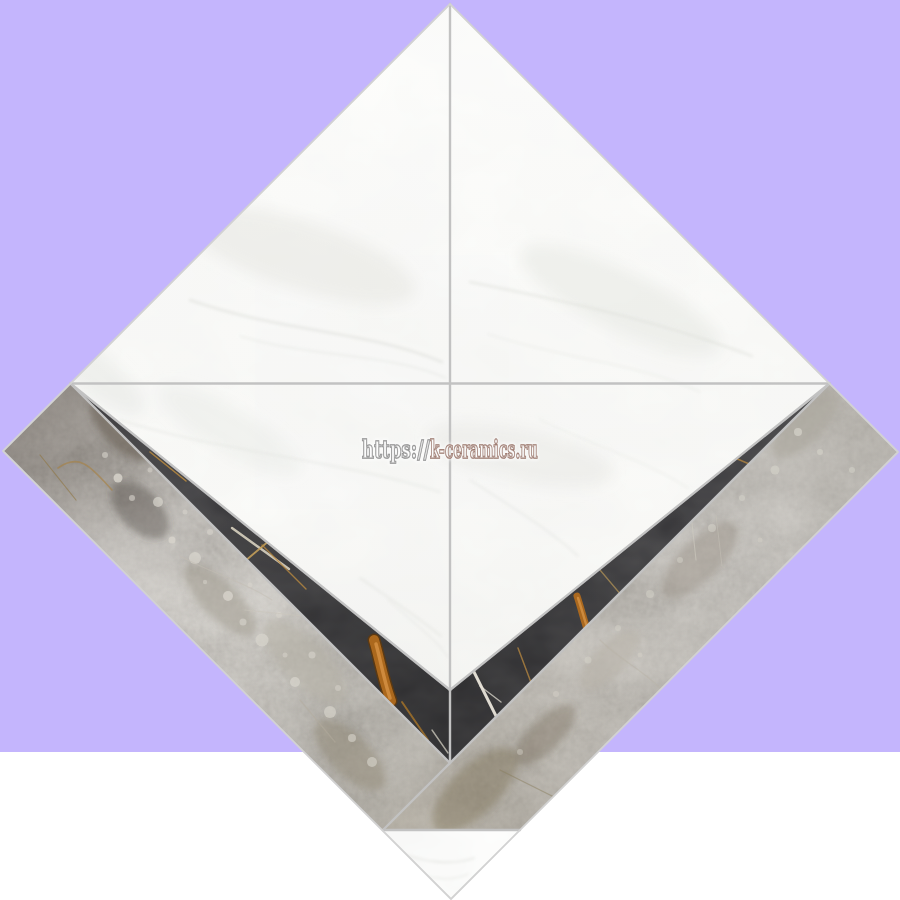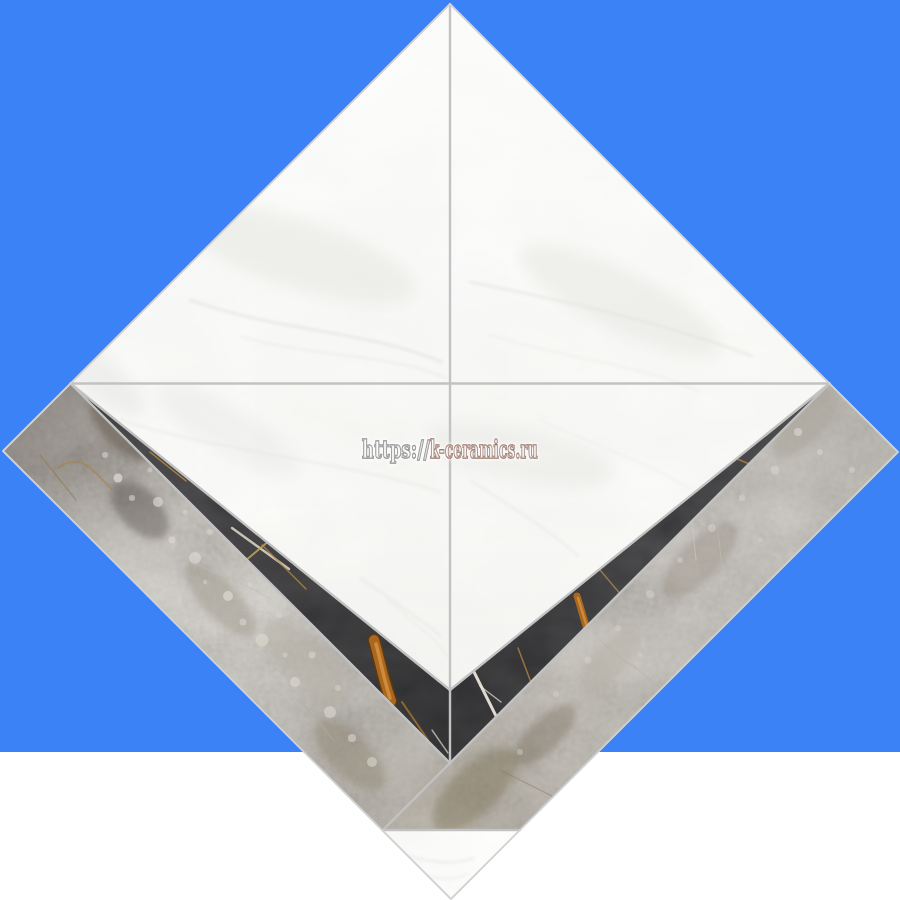--- a/index.html
+++ b/index.html
@@ -8,21 +8,21 @@
     width: 900px;
     height: 900px;
     background: #ffffff;
     overflow: hidden;
     font-family: "DejaVu Serif", serif;
   }
   .stage {
     position: relative;
     width: 900px;
     height: 752px;
-    background: #3b82f6;
+    background: #c4b5fd;
   }
   svg { display: block; }
   text, tspan { user-select: none; }
 </style>
 </head>
 <body>
 
 <div class="stage">
 <svg width="900" height="900" viewBox="0 0 900 900" xmlns="http://www.w3.org/2000/svg">
   <defs>

